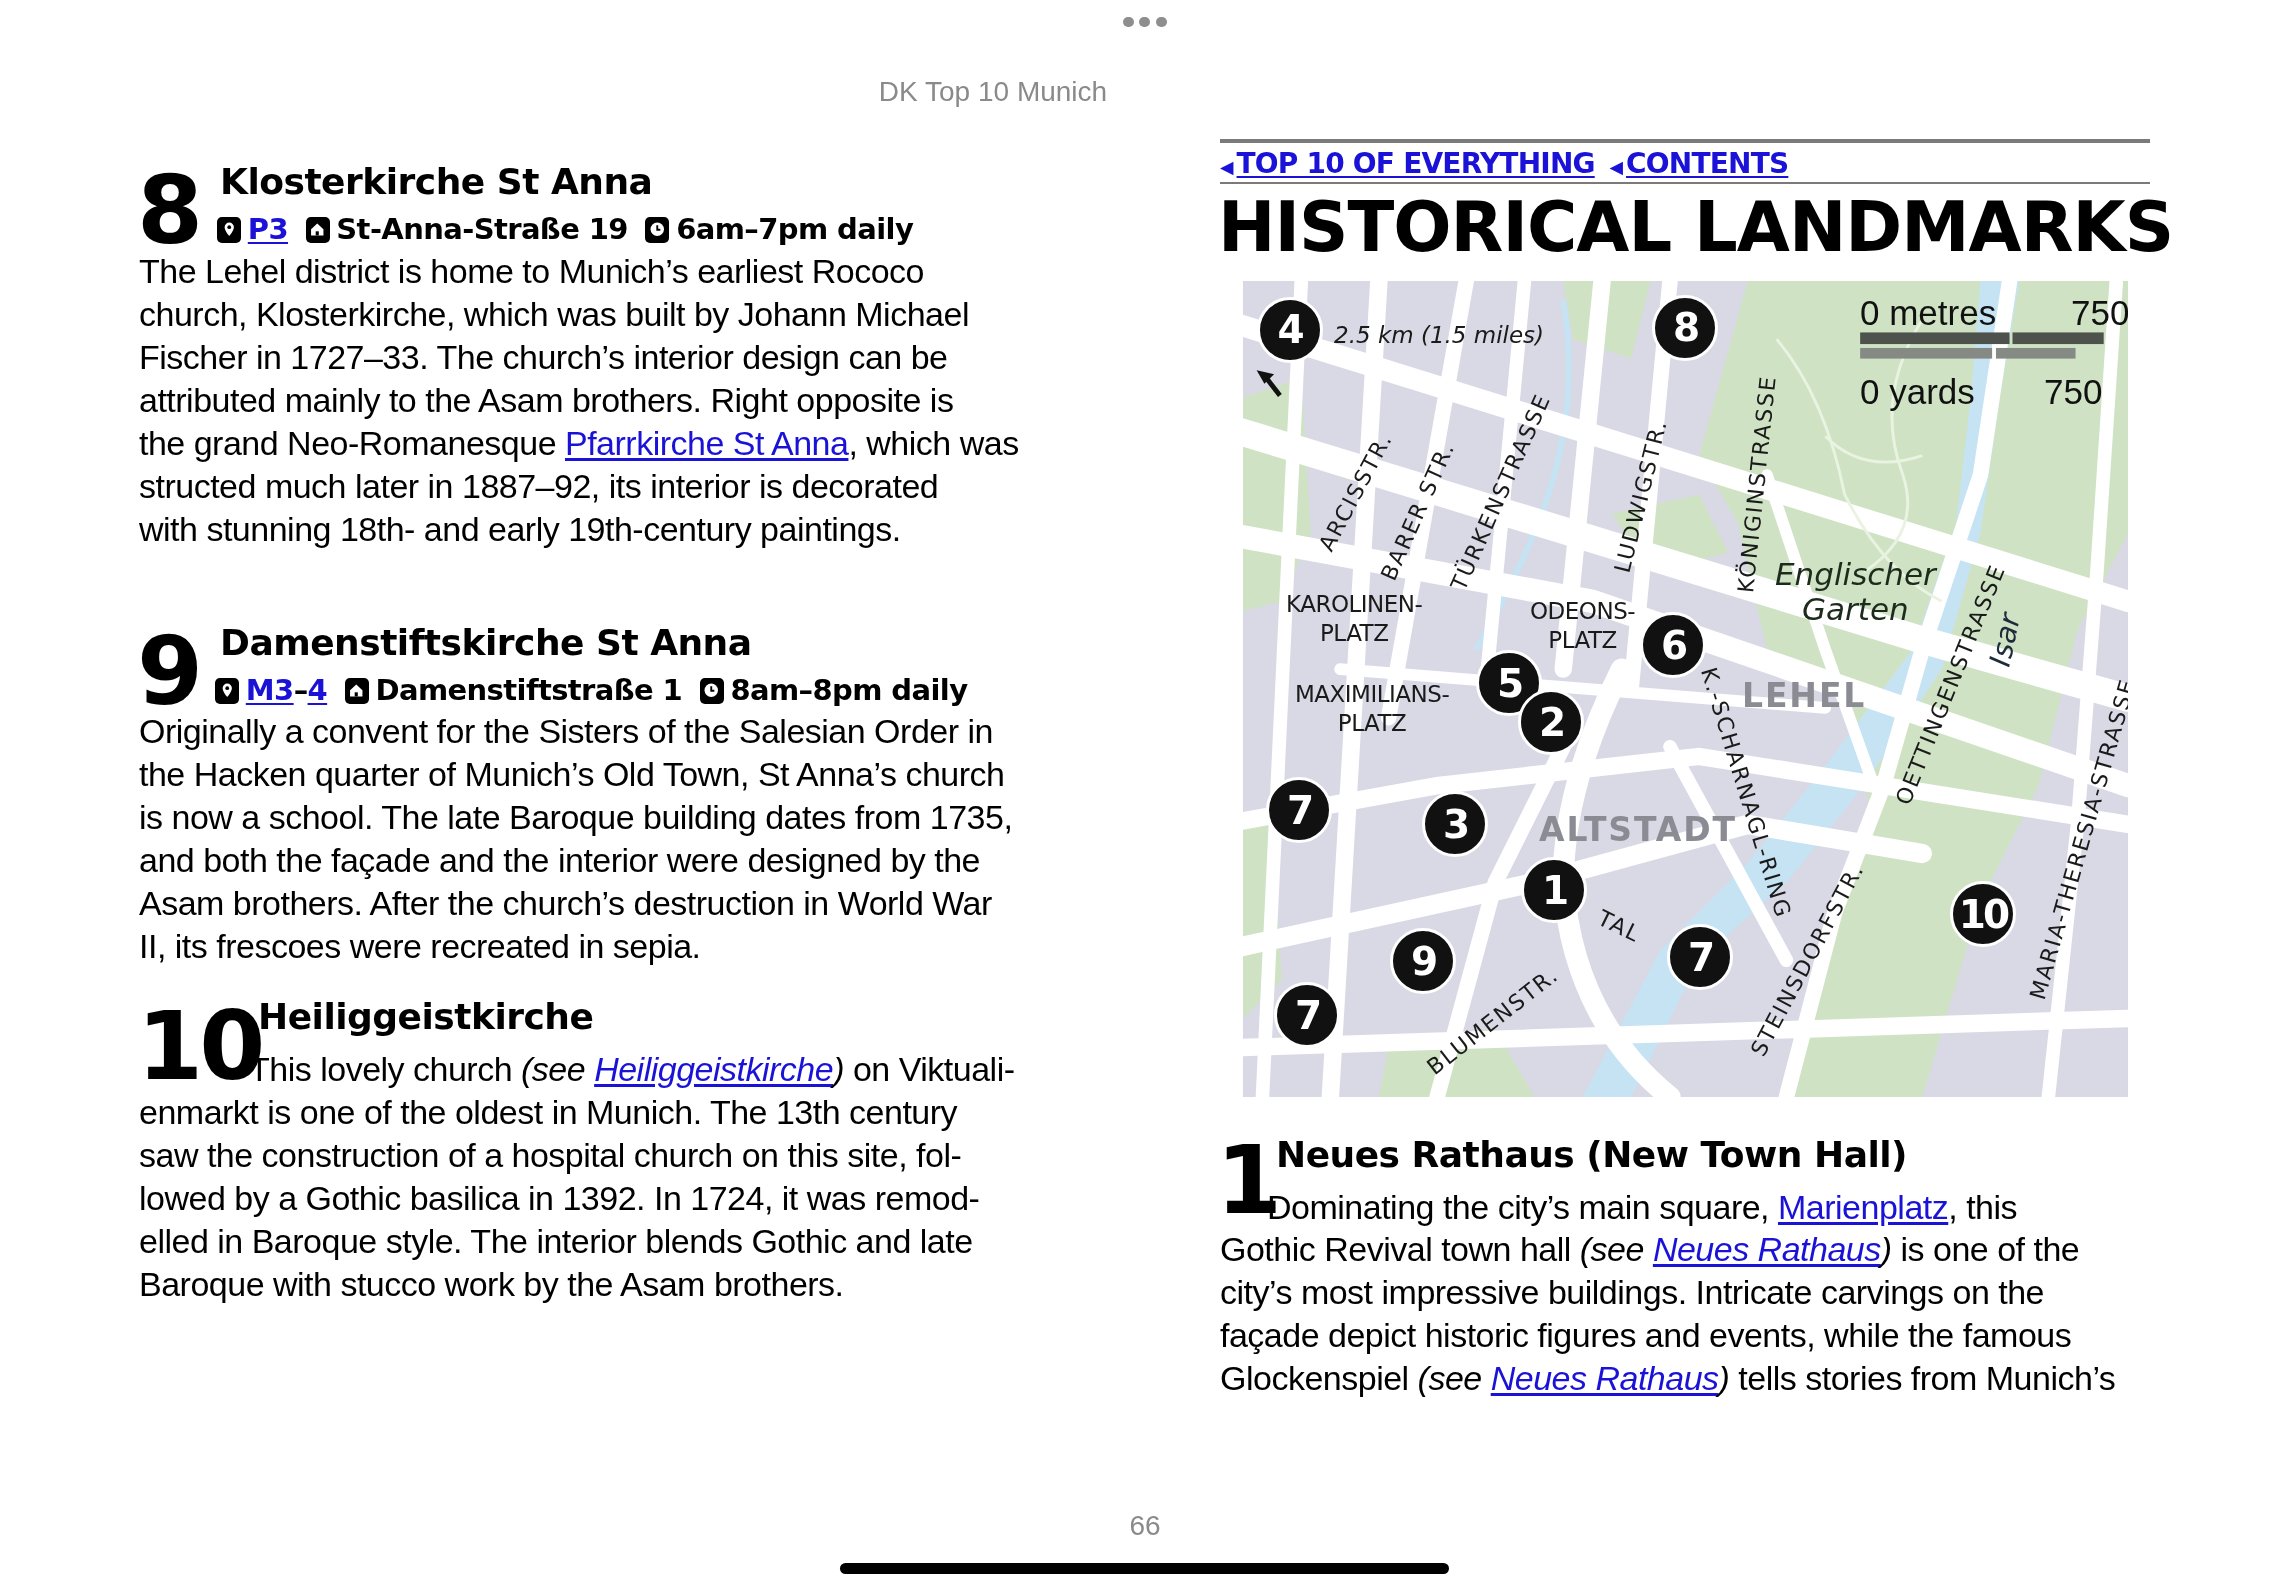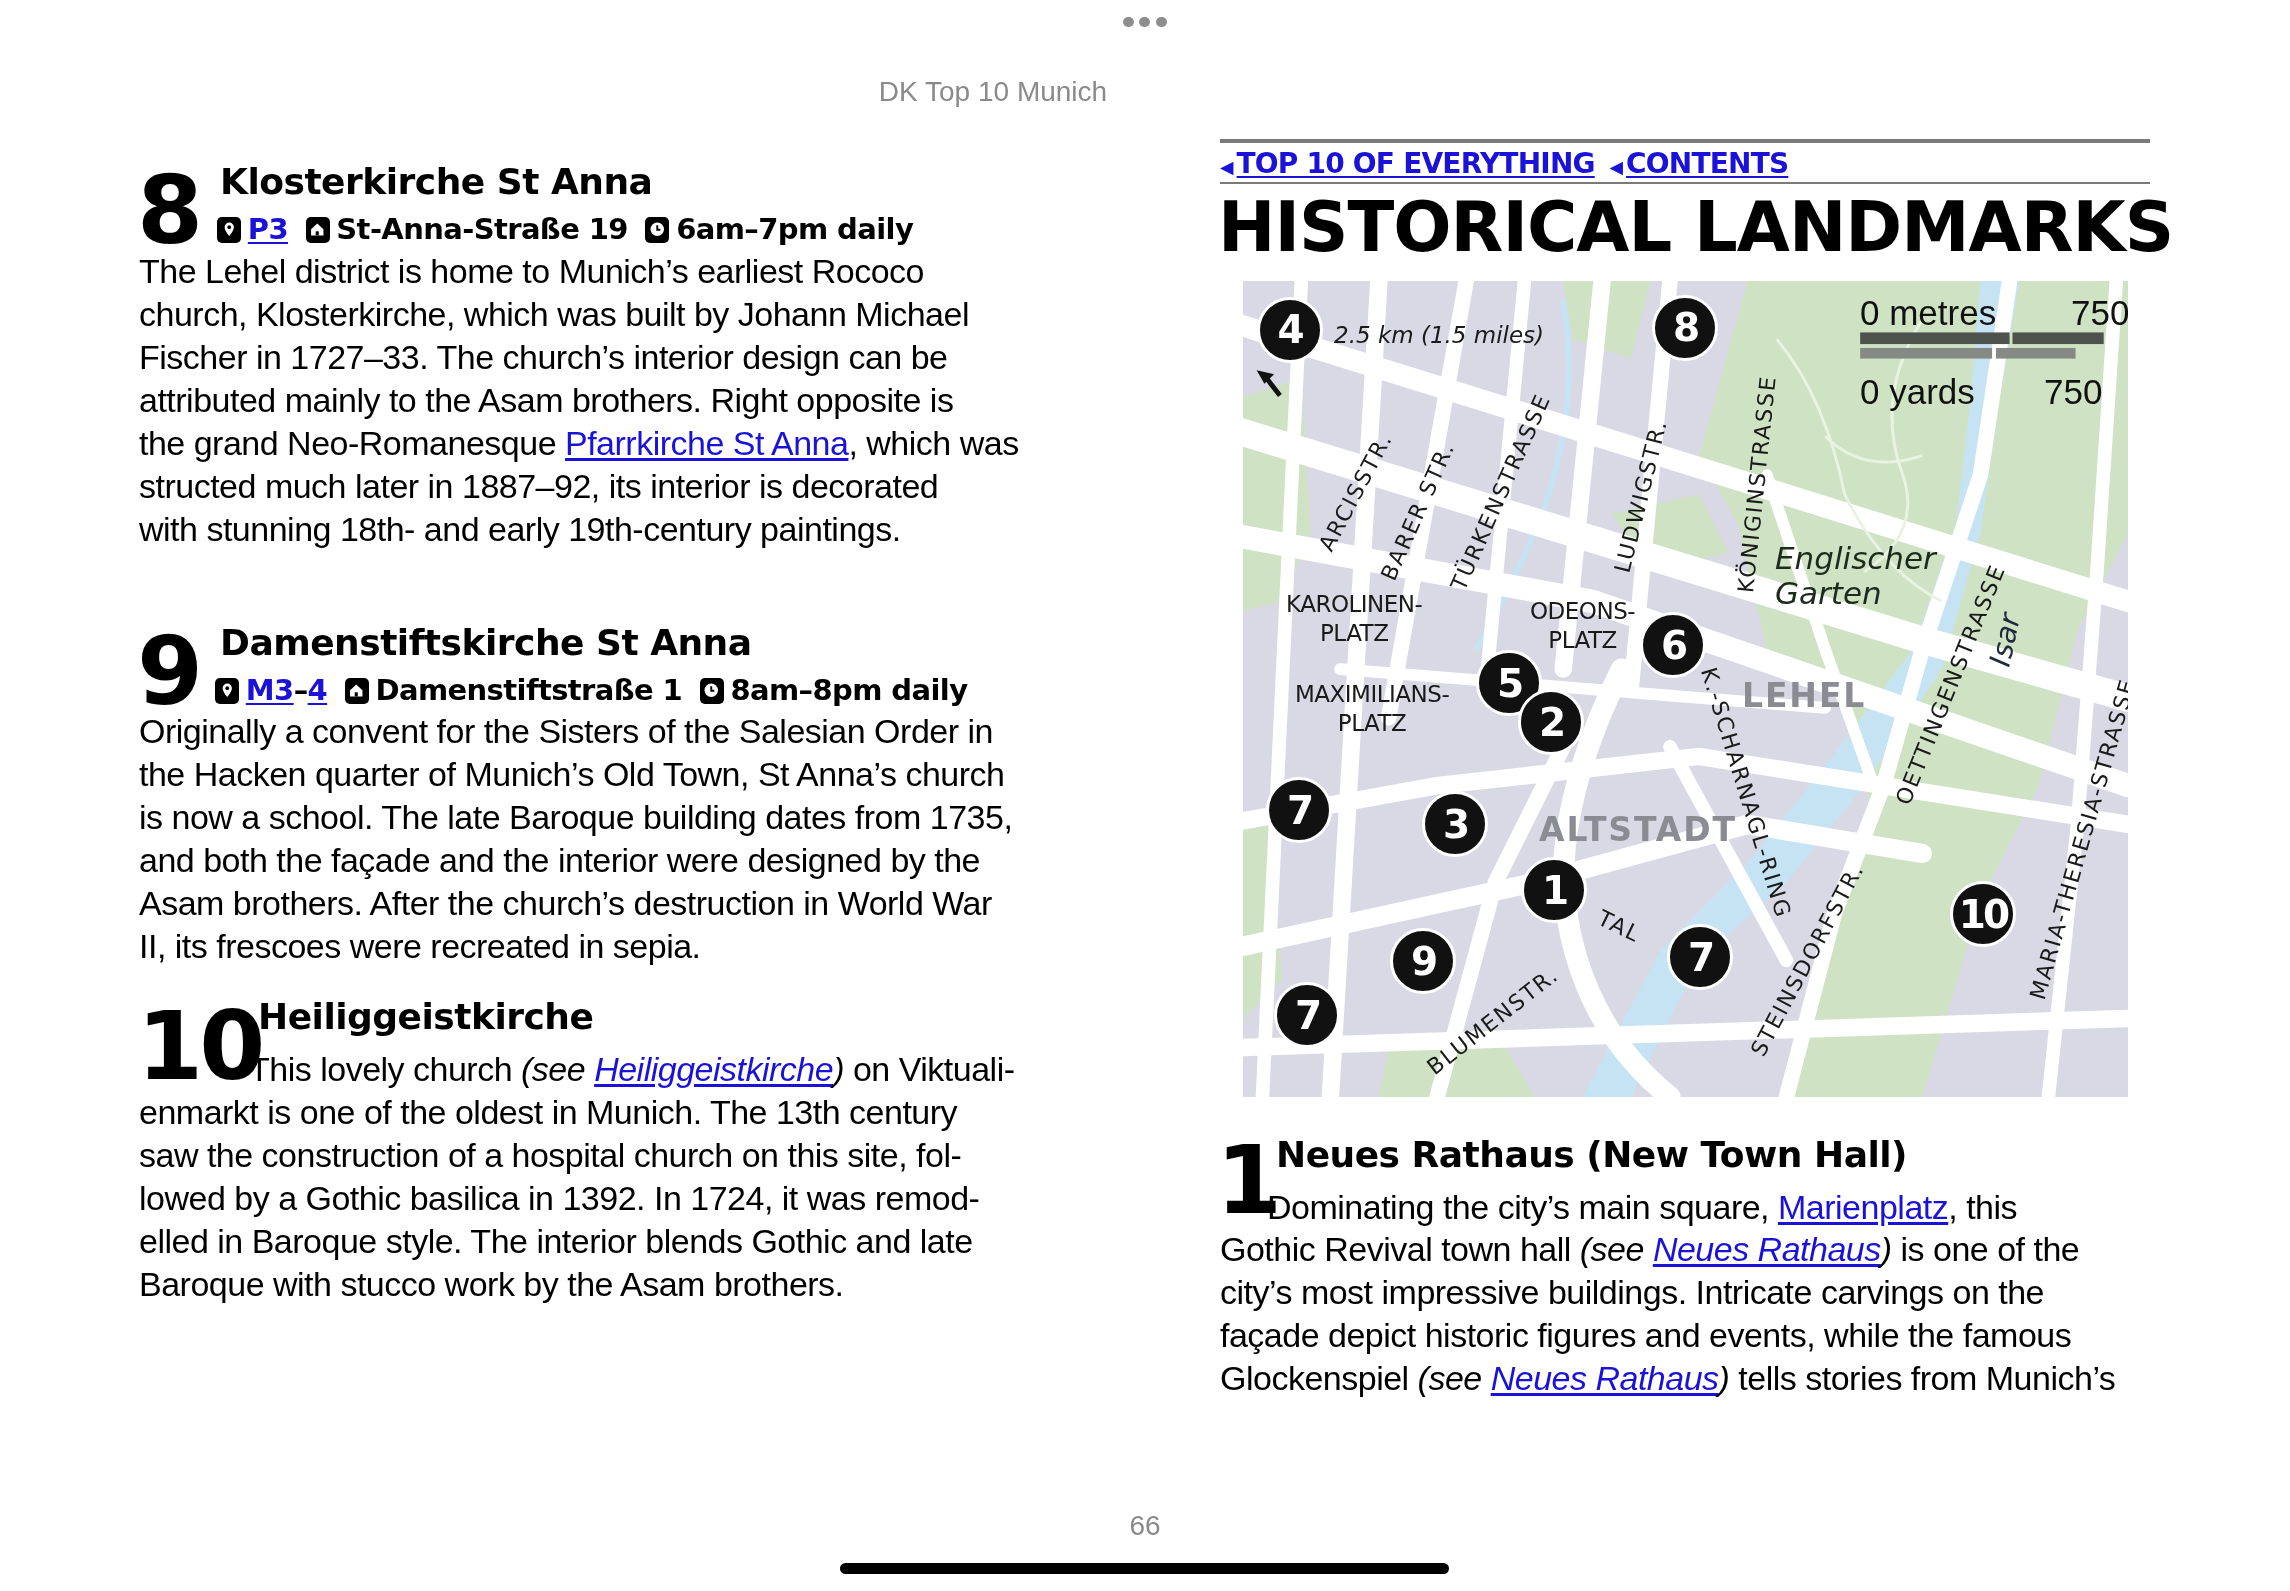--- a/index.html
+++ b/index.html
@@ -40,21 +40,21 @@
   .map { left:1243px; top:281px; width:885px; height:816px; overflow:hidden; background:#d8d9e5; }
   .map svg.base { position:absolute; left:0; top:0; }
   .marker { position:absolute; width:60px; height:60px; border-radius:50%; background:#111; color:#fff;
             font-family:"DejaVu Sans", sans-serif; font-weight:bold; font-size:39px; display:flex;
             align-items:center; justify-content:center; border:3.9px solid #fff; box-sizing:content-box;
             letter-spacing:-2.9px; }
   .mlabel { position:absolute; font-family:"DejaVu Sans", sans-serif; color:#1a1a1a; white-space:nowrap; line-height:1; }
   .street { font-size:22px; letter-spacing:1.9px; transform-origin:left bottom; }
   .plaza { font-size:23px; text-align:center; line-height:29px; letter-spacing:-0.5px; }
   .district { font-size:33px; font-weight:bold; color:#8a8b93; letter-spacing:1.9px; }
-  .park { font-size:31px; font-style:italic; text-align:left; line-height:35px; color:#1d2b1d; }
+  .park { font-size:31px; font-style:italic; text-align:center; line-height:35px; color:#1d2b1d;margin-top:16px; }
   .river { font-size:29px; font-style:italic; color:#1d2b3a; }
   .scale-t { font-size:35px; font-family:"Liberation Sans Narrow","Liberation Sans", sans-serif; color:#111; }
 </style>
 </head>
 <body>
 
 <div class="abs dots">
   <span></span>
   <span></span>
   <span></span>

